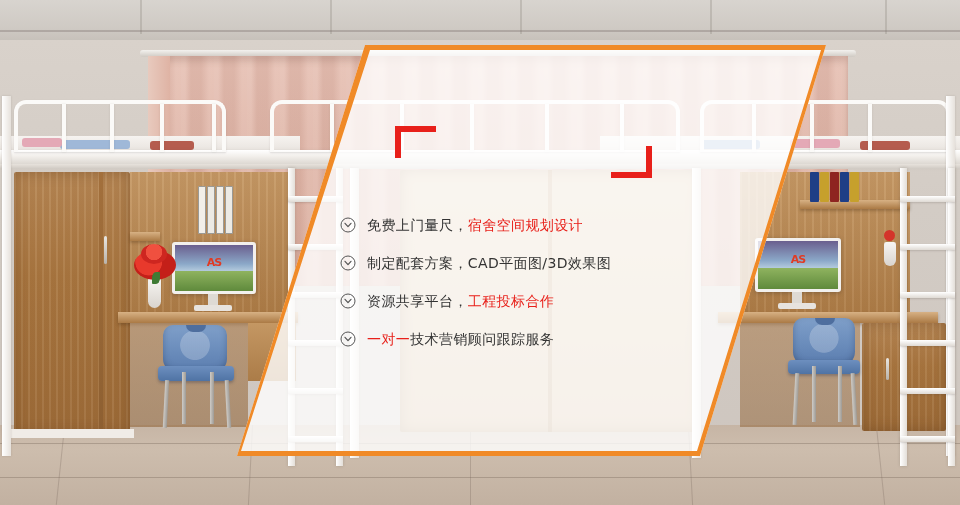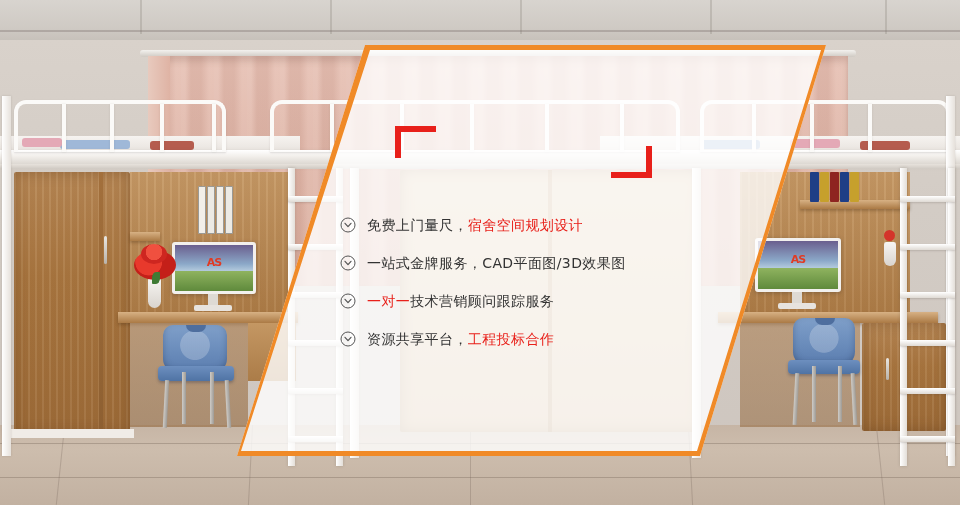--- a/index.html
+++ b/index.html
@@ -444,40 +444,40 @@
         <span class="svc-text"><span>免费上门量尺，</span><span class="hi">宿舍空间规划设计</span><span></span></span>
       </div>
 
       <div class="svc-item">
         <span class="svc-bullet">
           <svg width="16" height="16" viewBox="0 0 16 16">
             <circle cx="8" cy="8" r="7" fill="none" stroke="#555" stroke-width="1"></circle>
             <path d="M5 6.3 L8 9.6 L11 6.3" fill="none" stroke="#555" stroke-width="1.2" stroke-linecap="round" stroke-linejoin="round"></path>
           </svg>
         </span>
-        <span class="svc-text"><span>一站式金牌服务，CAD平面图/3D效果图</span><span class="hi"></span><span></span></span>
+        <span class="svc-text"><span>制定配套方案，CAD平面图/3D效果图</span><span class="hi"></span><span></span></span>
+      </div>
+
+      <div class="svc-item">
+        <span class="svc-bullet">
+          <svg width="16" height="16" viewBox="0 0 16 16">
+            <circle cx="8" cy="8" r="7" fill="none" stroke="#555" stroke-width="1"></circle>
+            <path d="M5 6.3 L8 9.6 L11 6.3" fill="none" stroke="#555" stroke-width="1.2" stroke-linecap="round" stroke-linejoin="round"></path>
+          </svg>
+        </span>
+        <span class="svc-text"><span>资源共享平台，</span><span class="hi">工程投标合作</span><span></span></span>
       </div>
 
       <div class="svc-item">
         <span class="svc-bullet">
           <svg width="16" height="16" viewBox="0 0 16 16">
             <circle cx="8" cy="8" r="7" fill="none" stroke="#555" stroke-width="1"></circle>
             <path d="M5 6.3 L8 9.6 L11 6.3" fill="none" stroke="#555" stroke-width="1.2" stroke-linecap="round" stroke-linejoin="round"></path>
           </svg>
         </span>
         <span class="svc-text"><span></span><span class="hi">一对一</span><span>技术营销顾问跟踪服务</span></span>
       </div>
 
-      <div class="svc-item">
-        <span class="svc-bullet">
-          <svg width="16" height="16" viewBox="0 0 16 16">
-            <circle cx="8" cy="8" r="7" fill="none" stroke="#555" stroke-width="1"></circle>
-            <path d="M5 6.3 L8 9.6 L11 6.3" fill="none" stroke="#555" stroke-width="1.2" stroke-linecap="round" stroke-linejoin="round"></path>
-          </svg>
-        </span>
-        <span class="svc-text"><span>资源共享平台，</span><span class="hi">工程投标合作</span><span></span></span>
-      </div>
-
 
     </div>
   </div>
 
 </div>
 
 </body></html>

